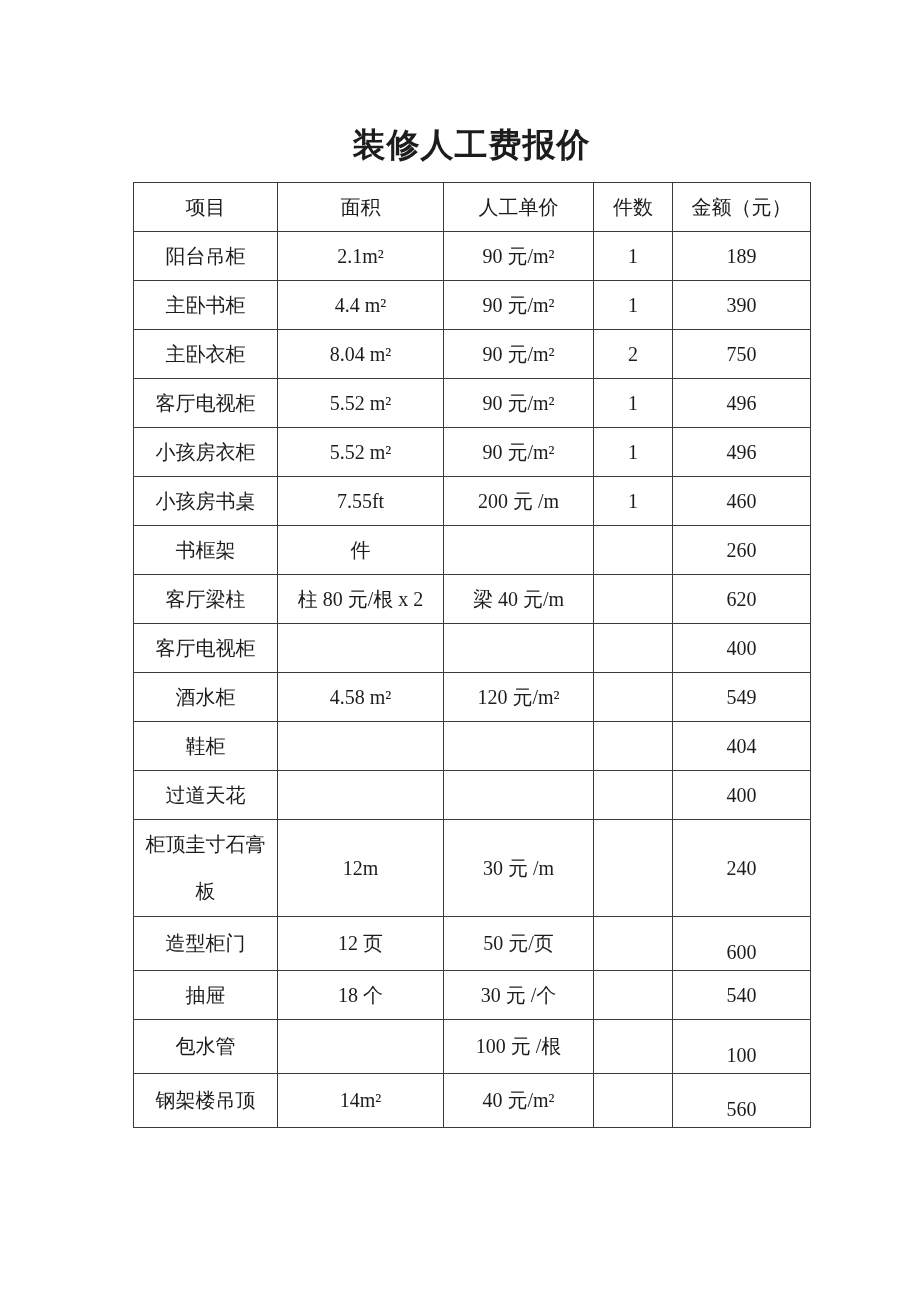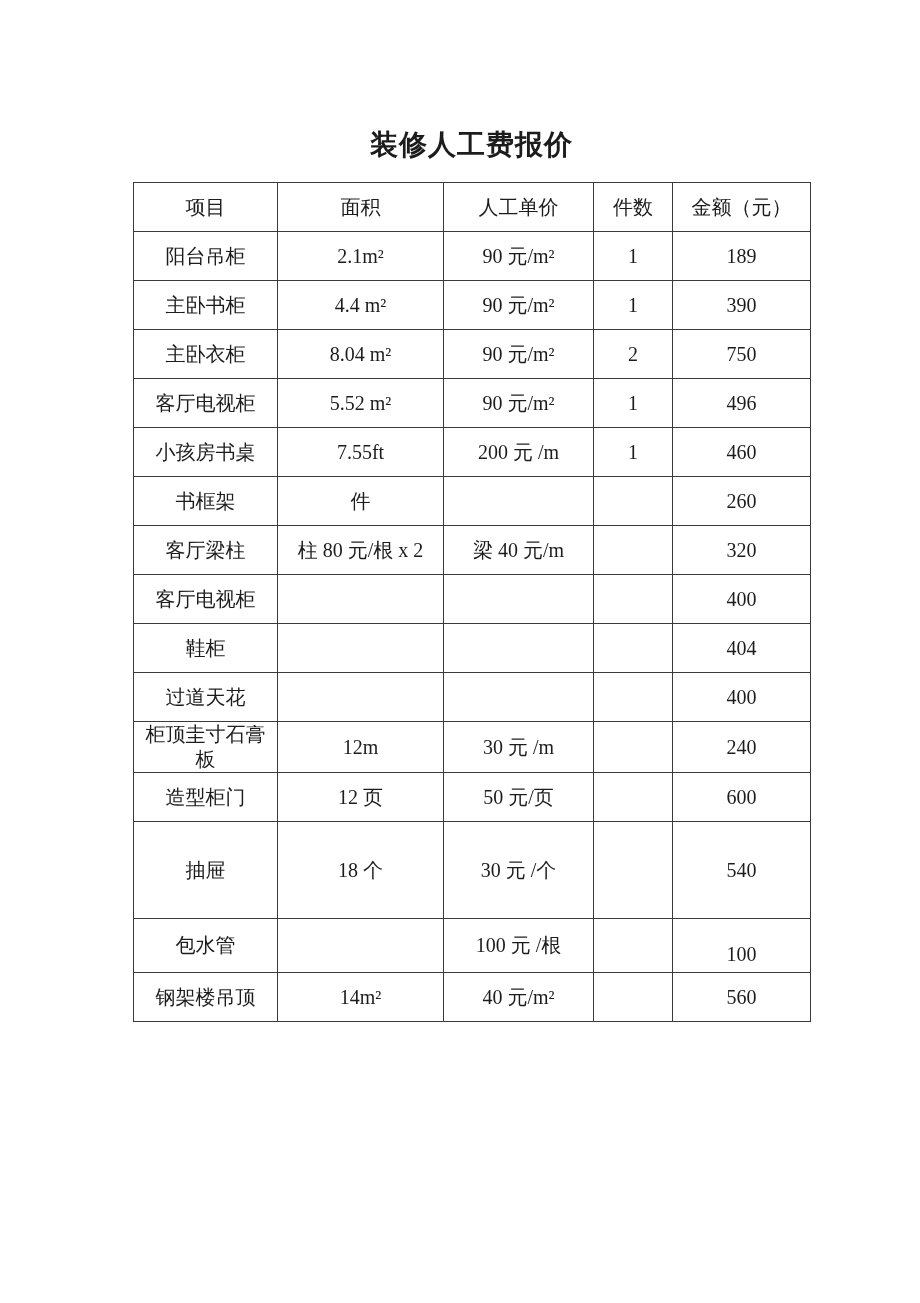--- a/index.html
+++ b/index.html
@@ -17,21 +17,21 @@
   .page {
     padding-top: 126px;
   }
   .title-wrap {
     margin-left: 133px;
     width: 677px;
     text-align: center;
   }
   .doc-title {
     margin: 0;
-    font-size: 28px;
+    font-size: 33px;
     line-height: 38px;
     font-weight: 600;
     letter-spacing: 1px;
   }
   table.quote {
     border-collapse: collapse;
     table-layout: fixed;
     margin: 18px 4px 0 133px;
     width: 677px;
     padding-left: 18px;
@@ -117,46 +117,60 @@
         <td>750</td>
       </tr>
       <tr>
         <td>客厅电视柜</td>
         <td>5.52 m²</td>
         <td>90 元/m²</td>
         <td>1</td>
         <td>496</td>
       </tr>
       <tr>
+        <td>小孩房衣柜</td>
+        <td>5.52 m²</td>
+        <td>90 元/m²</td>
+        <td>1</td>
+        <td>496</td>
+      </tr>
+      <tr>
         <td>小孩房书桌</td>
         <td>7.55ft</td>
         <td>200 元 /m</td>
         <td>1</td>
         <td>460</td>
       </tr>
       <tr>
         <td>书框架</td>
         <td>件</td>
         <td></td>
         <td></td>
         <td>260</td>
       </tr>
       <tr>
         <td>客厅梁柱</td>
         <td>柱 80 元/根 x 2</td>
         <td>梁 40 元/m</td>
         <td></td>
-        <td>320</td>
+        <td>620</td>
       </tr>
       <tr>
         <td>客厅电视柜</td>
         <td></td>
         <td></td>
         <td></td>
         <td>400</td>
+      </tr>
+      <tr>
+        <td>酒水柜</td>
+        <td>4.58 m²</td>
+        <td>120 元/m²</td>
+        <td></td>
+        <td>549</td>
       </tr>
       <tr>
         <td>鞋柜</td>
         <td></td>
         <td></td>
         <td></td>
         <td>404</td>
       </tr>
       <tr>
         <td>过道天花</td>

